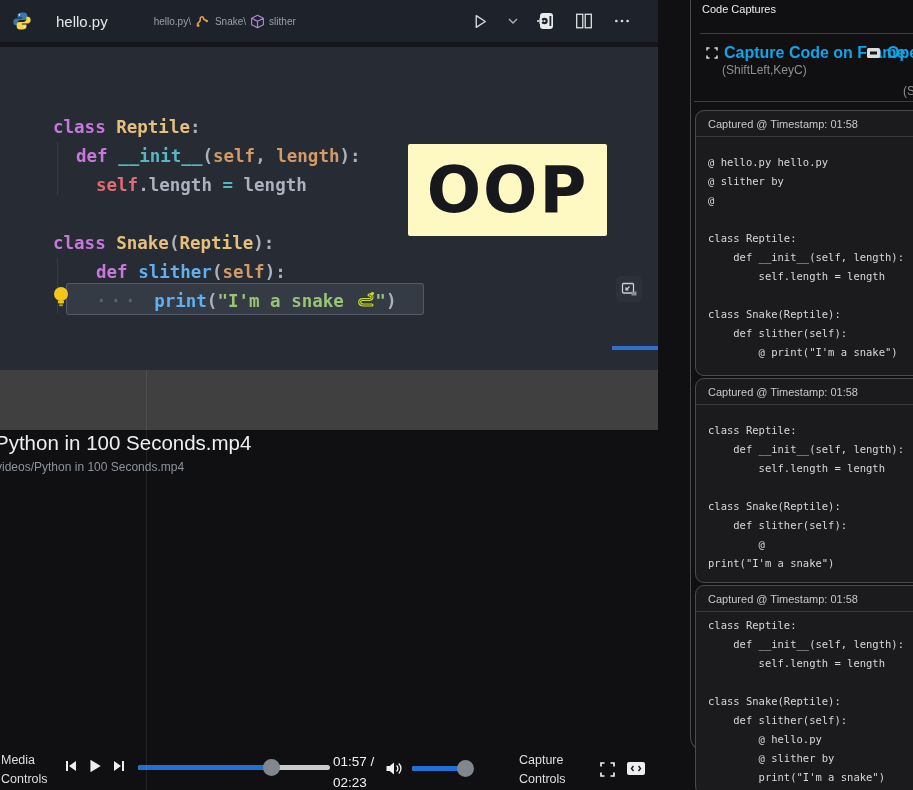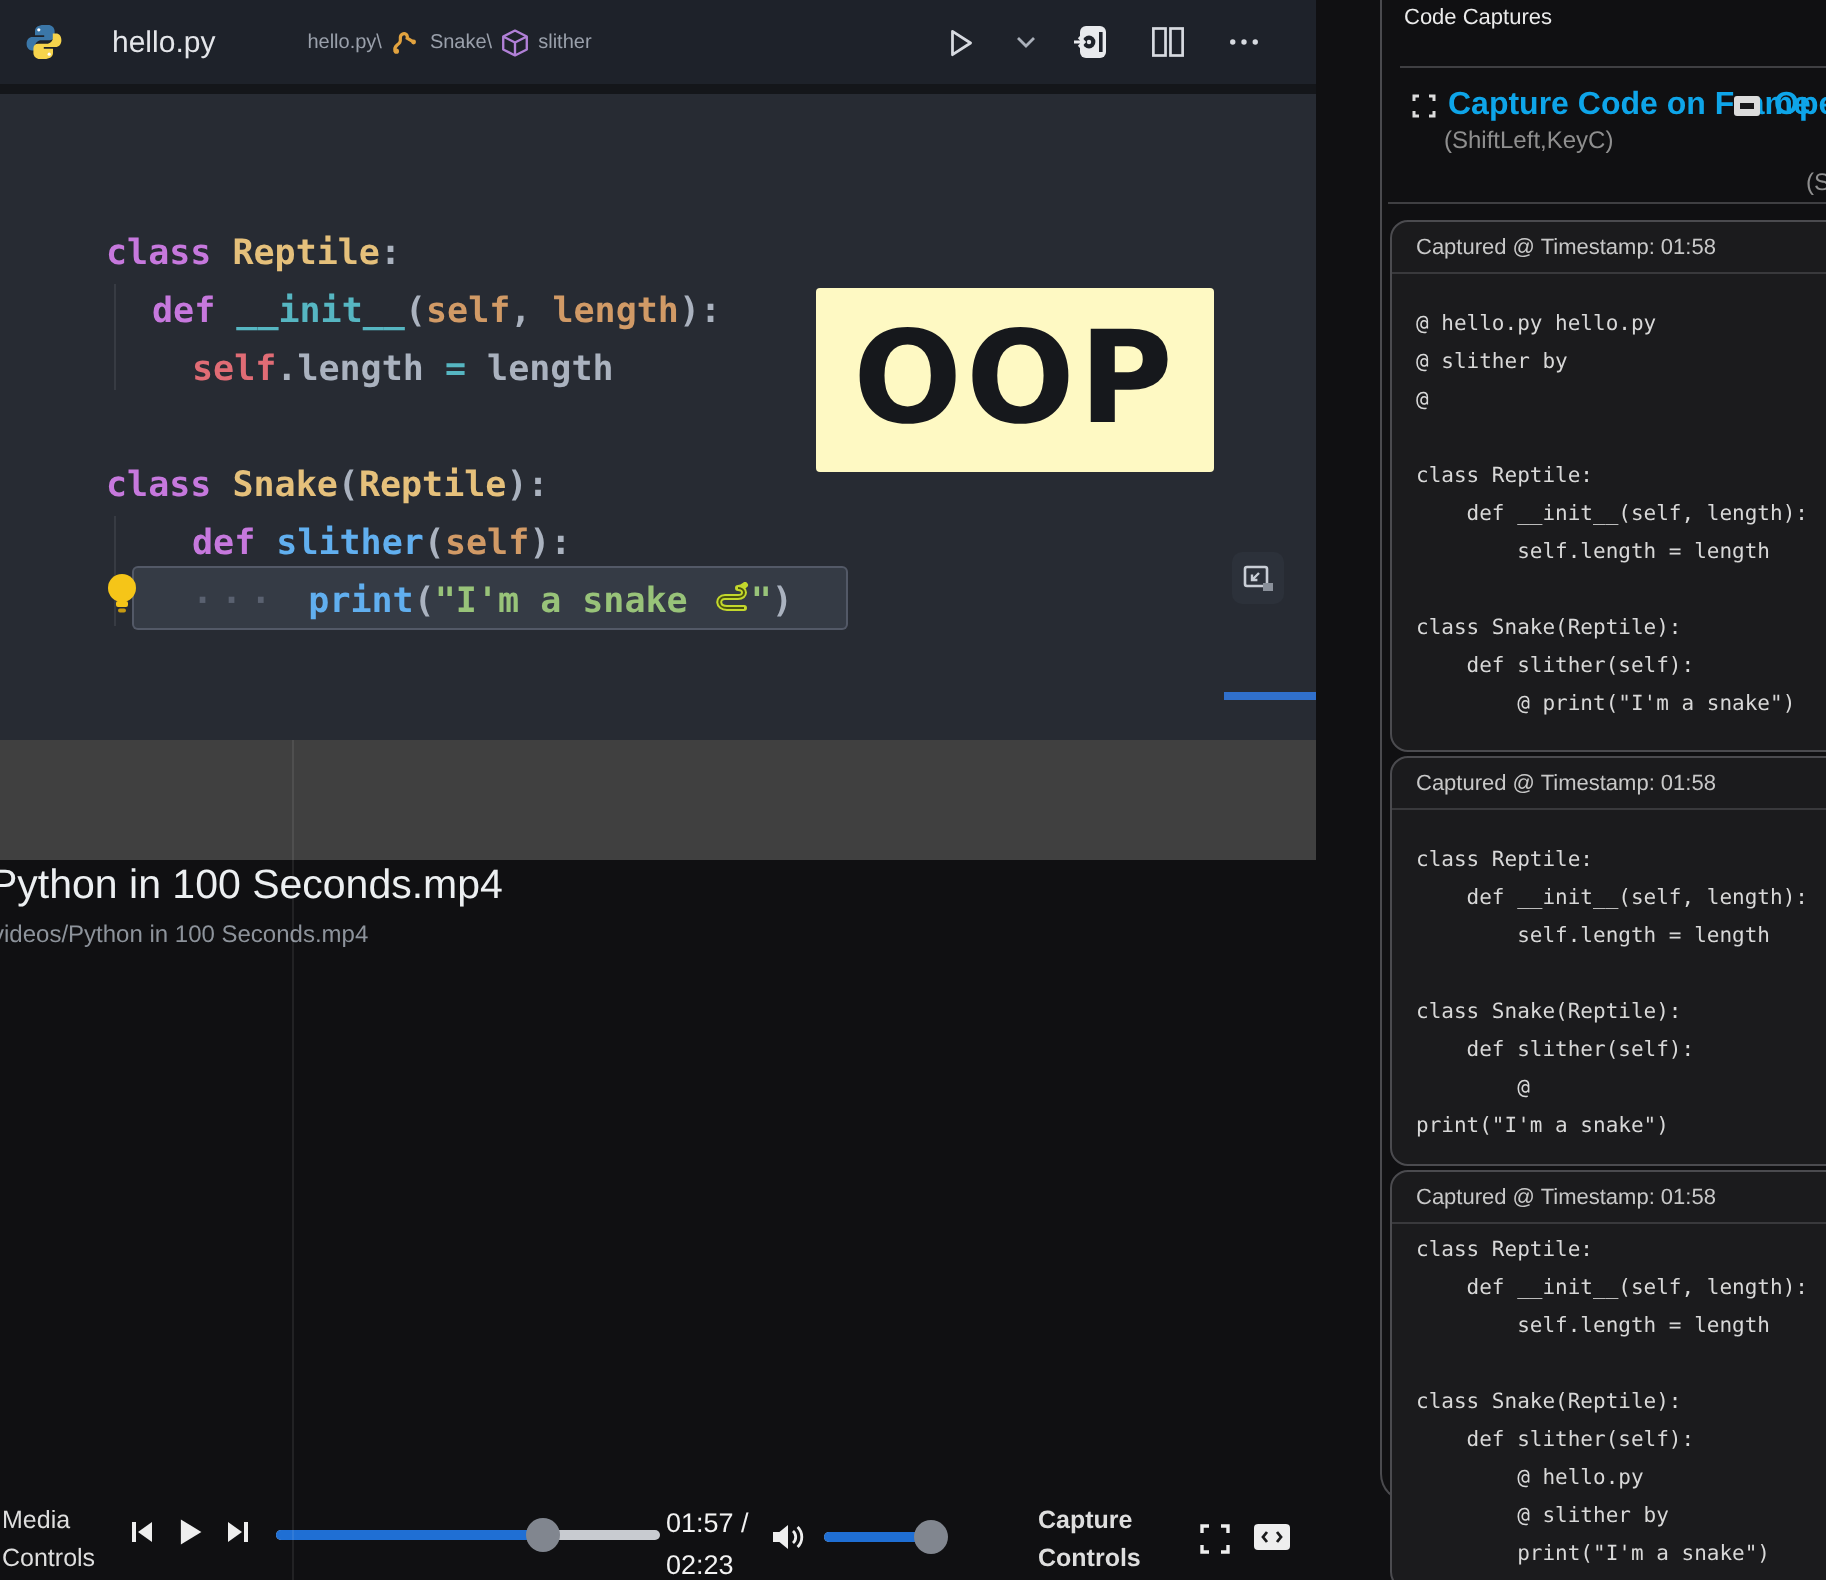--- a/index.html
+++ b/index.html
@@ -32,21 +32,21 @@
              display:flex;align-items:center;justify-content:center;}
   #oop-badge span{font-family:"DejaVu Sans",sans-serif;font-weight:900;font-size:64px;color:#16181c;letter-spacing:2px;}
   #pip-btn{left:616px;top:229px;width:26px;height:26px;background:#2c313a;border-radius:5px;
            display:flex;align-items:center;justify-content:center;}
   #minimap-bar{left:612px;top:299px;width:46px;height:4px;background:#3070cc;}
 
   
   #controls{left:0;top:370px;width:658px;height:60px;background:#404040;}
   .ctrl-label{font-size:12.5px;line-height:19px;color:#dedede;}
   #media-label{left:1px;top:381px;width:60px;}
-  #capture-label{left:519px;top:381px;width:64px;font-weight:bold;}
+  #capture-label{left:519px;top:381px;width:64px;}
   .transport{position:absolute;display:flex;align-items:center;gap:9px;left:64px;top:388px;}
   .track{position:absolute;height:5px;border-radius:3px;background:#c8cbd0;}
   .track .fill{position:absolute;left:0;top:0;height:100%;border-radius:3px;background:#1f6fd4;}
   .thumb{position:absolute;width:17px;height:17px;border-radius:50%;background:#81868f;top:-6px;}
   #time{left:333px;top:381px;font-size:13.5px;line-height:21px;color:#f2f2f2;}
 
   
   #file-title{left:-5px;top:431px;font-size:20.5px;color:#eceff1;}
   #file-path{left:-4px;top:460px;font-size:12px;color:#8d939b;}
   #vline{left:146px;top:370px;width:1px;height:420px;background:rgba(255,255,255,.08);}

